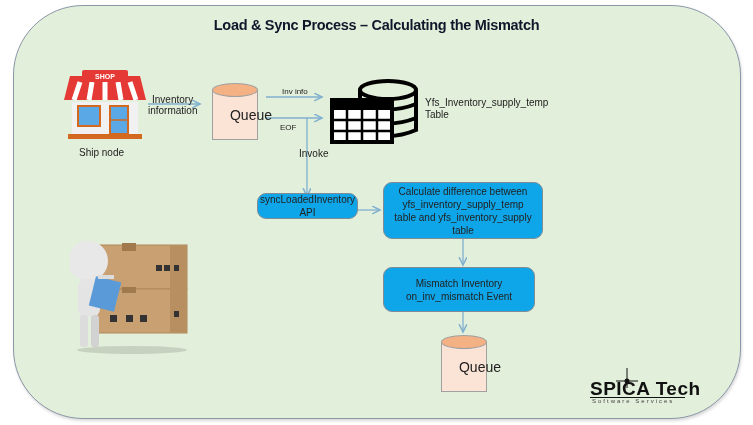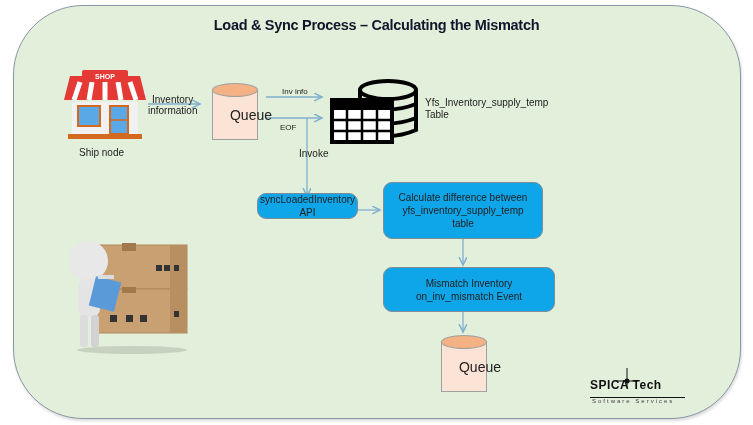--- a/index.html
+++ b/index.html
@@ -29,21 +29,21 @@
       position: absolute; left: 0; top: 7px; width: 46px; height: 50px; background: #fbe3d6;
       border: 1px solid #a0a0a0; border-top: none; box-sizing: border-box;
     }
     .queue .top {
       position: absolute; left: 0; top: 0; width: 46px; height: 14px; border-radius: 50%;
       background: #f4b183; border: 1px solid #a0a0a0; box-sizing: border-box;
     }
     .queue .qtext { position: absolute; left: 0; width: 60px; text-align: right; top: 24px; font-size: 14px; color: #222; }
     svg.overlay { position: absolute; left: 0; top: 0; }
     .logo { position: absolute; left: 590px; top: 368px; width: 130px; height: 40px; }
-    .logo-main { position: absolute; left: 0; top: 10px; font-size: 12px; font-weight: bold; color: #111; letter-spacing: 0.5px; }
+    .logo-main { position: absolute; left: 0; top: 10px; font-size: 19px; font-weight: bold; color: #111; letter-spacing: 0.5px; }
     .logo-sub { position: absolute; left: 2px; top: 30px; font-size: 6px; color: #444; letter-spacing: 2px; }
   </style>
 </head>
 <body>
 
 <div class="panel"></div>
 <div class="title">Load &amp; Sync Process – Calculating the Mismatch</div>
 
 <svg class="overlay" width="753" height="425">
   <defs>
@@ -104,24 +104,25 @@
 <div class="box" style="left:257px;top:193px;width:101px;height:26px;">
   <div>
       <div>syncLoadedInventory</div>
       <div>API</div>
     </div>
 </div>
 <div class="box" style="left:383px;top:182px;width:160px;height:57px;">
   <div>
       <div>Calculate difference between</div>
       <div>yfs_inventory_supply_temp</div>
+      <div>table and yfs_inventory_supply</div>
       <div>table</div>
     </div>
 </div>
-<div class="box" style="left:383px;top:267px;width:172px;height:45px;">
+<div class="box" style="left:383px;top:267px;width:152px;height:45px;">
   <div>
       <div>Mismatch Inventory</div>
       <div>on_inv_mismatch Event</div>
     </div>
 </div>
 
 <div class="queue" style="left:441px;top:335px;">
   <div class="body"></div>
     <div class="top"></div>
   <div class="qtext">Queue</div>

